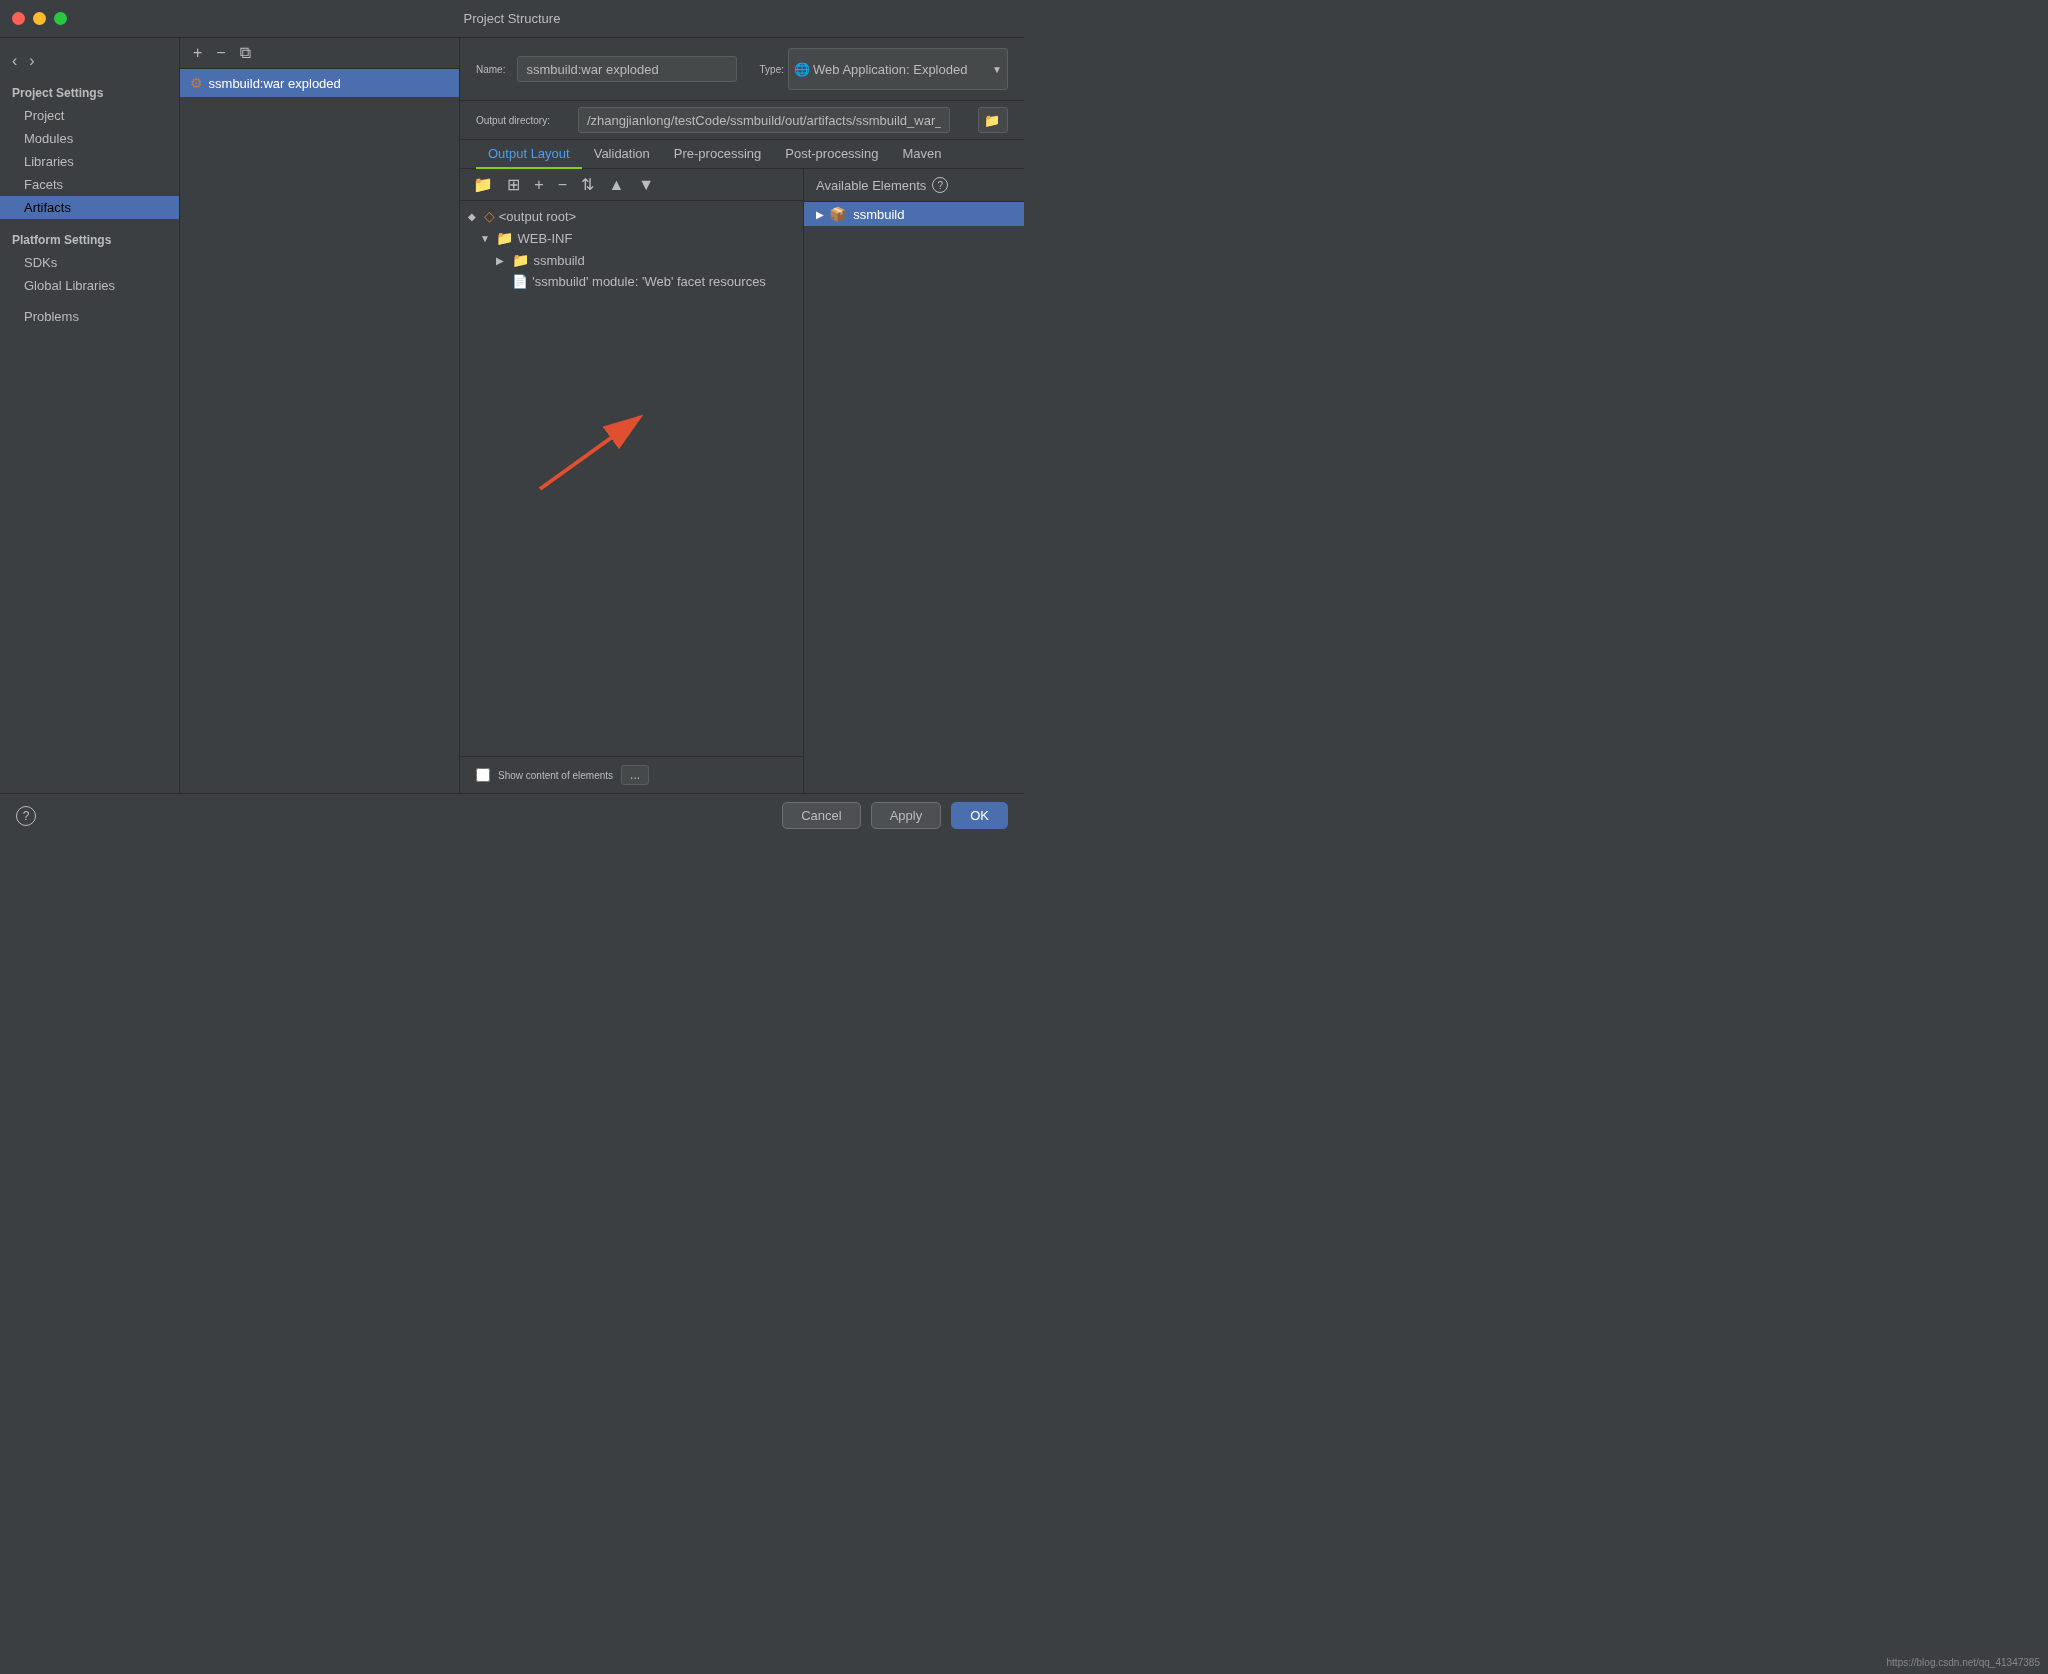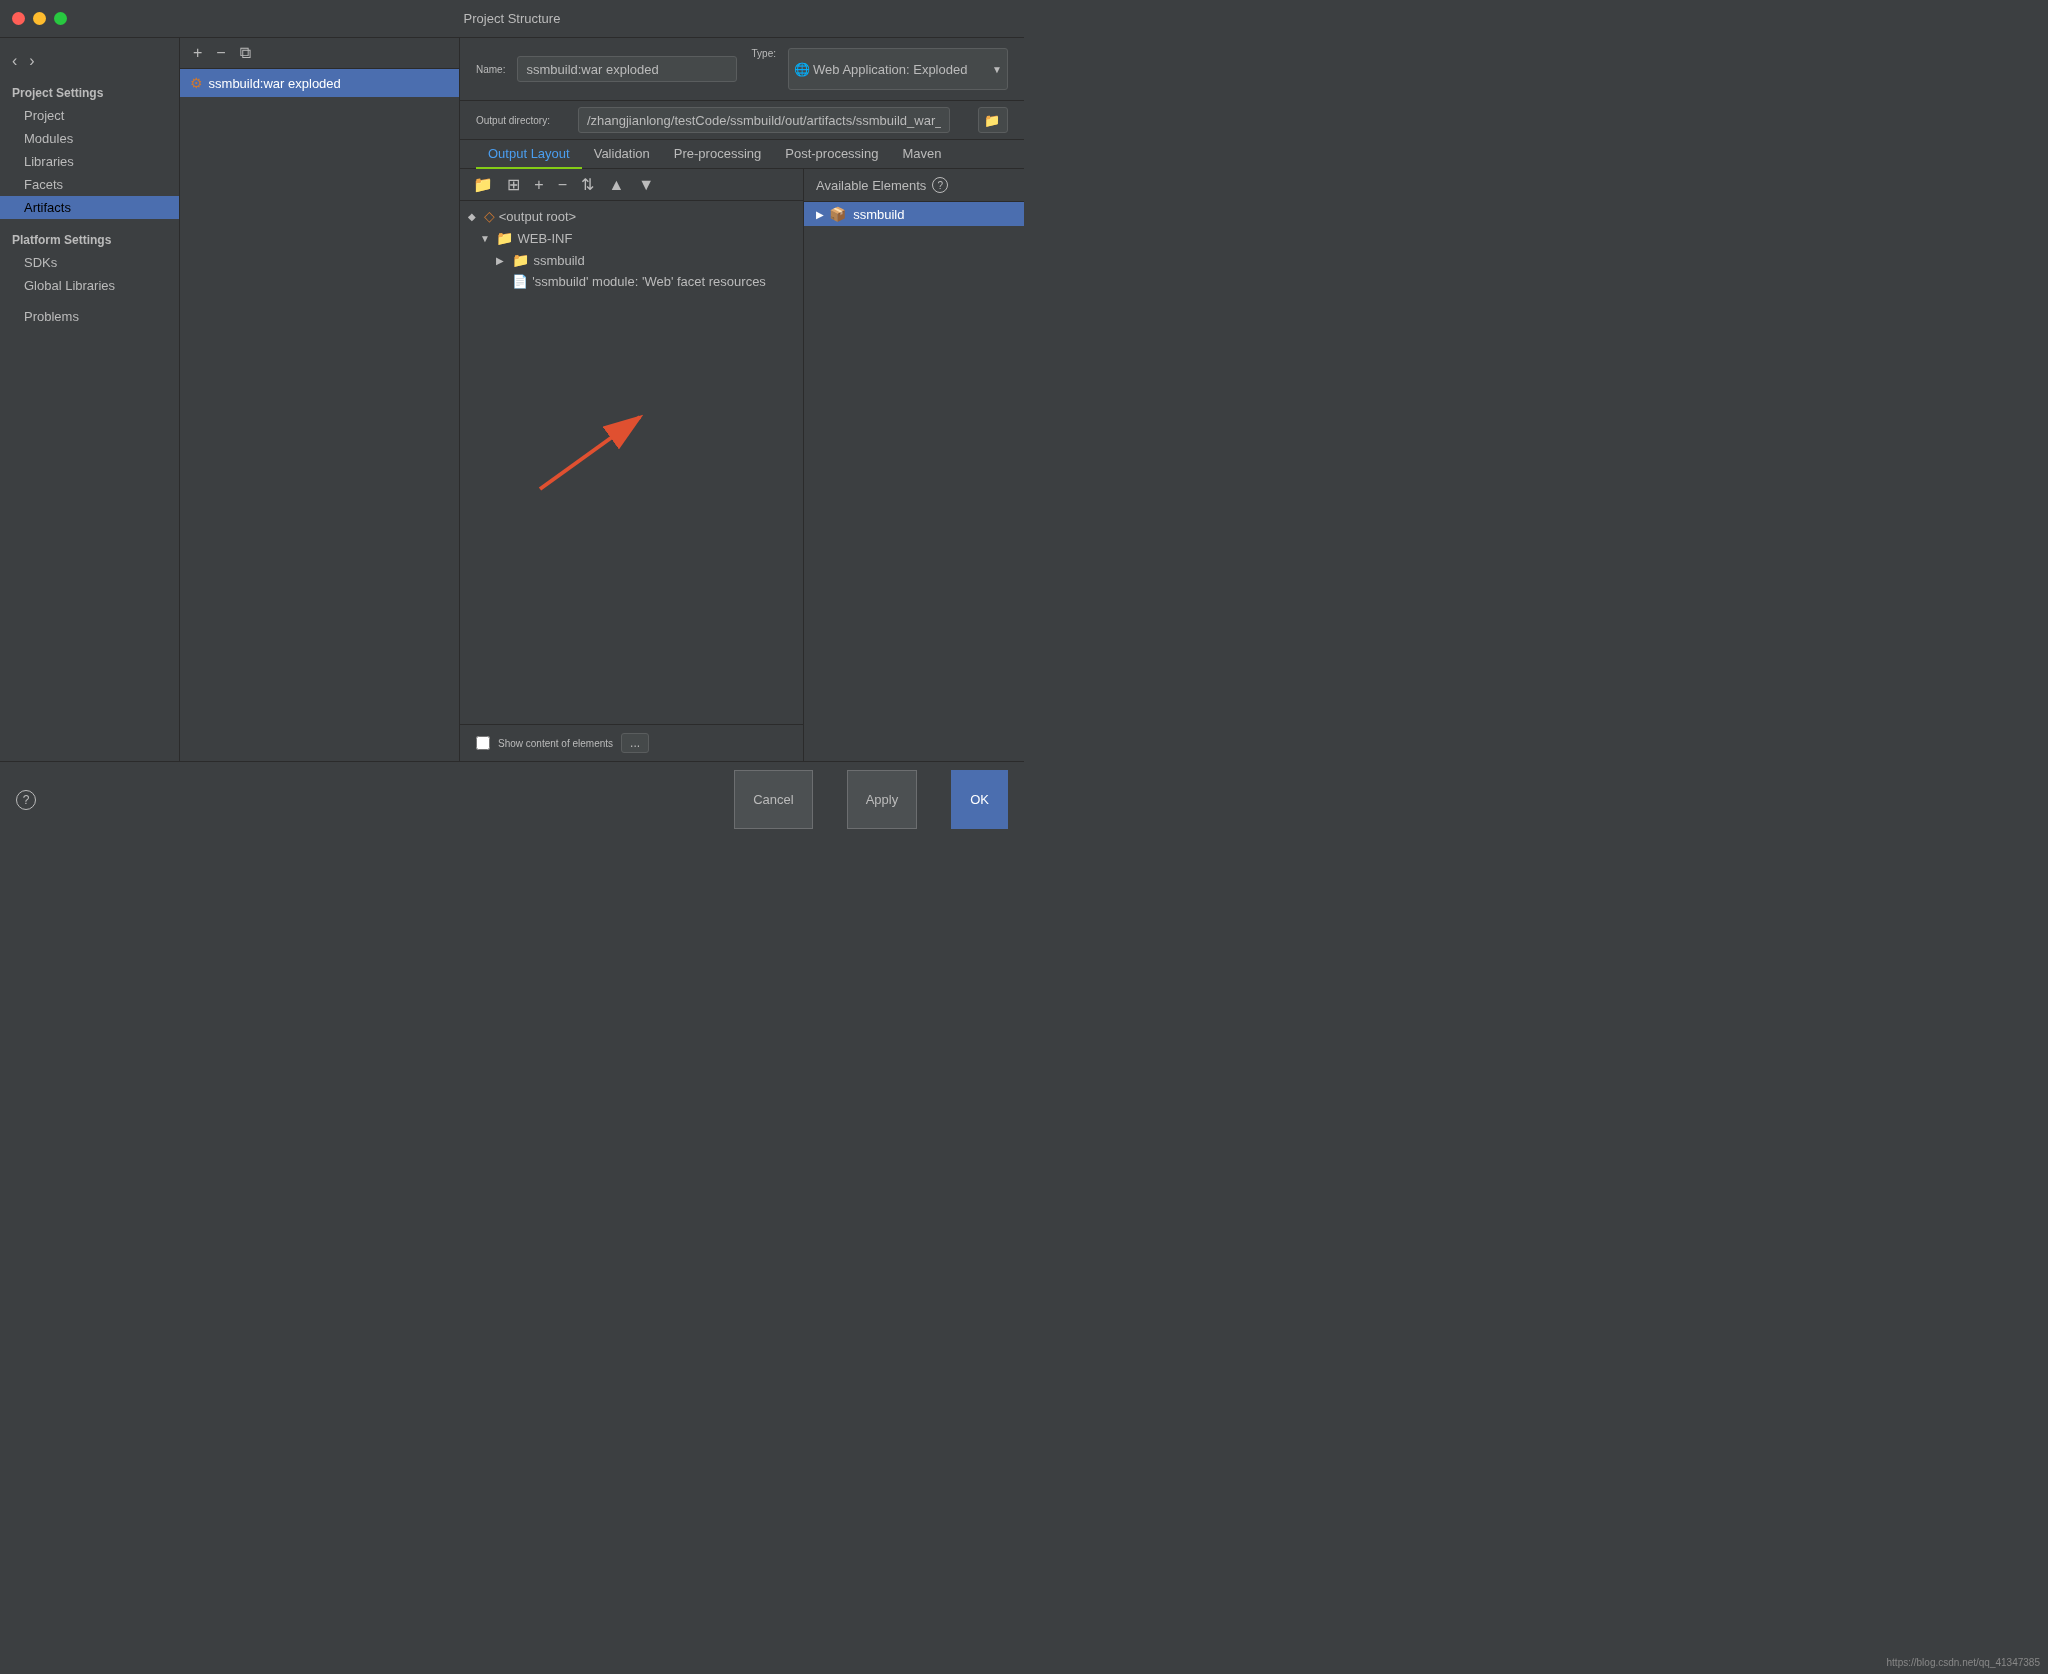--- a/index.html
+++ b/index.html
@@ -163,21 +163,22 @@
       border: 1px solid #5a5d5e;
       border-radius: 3px;
       color: #bbbbbb;
       padding: 3px 8px;
       font-size: 13px;
       height: 26px;
     }
     .name-input { width: 220px; }
     .type-select-container {
       display: flex;
-      gap: 12px;
+      align-items: center;
+      gap: 4px;
       margin-left: auto;
     }
     .type-select {
       background: #45494a;
       border: 1px solid #5a5d5e;
       border-radius: 3px;
       color: #bbbbbb;
       padding: 3px 24px 3px 8px;
       font-size: 13px;
       height: 42px;
@@ -413,26 +414,25 @@
       border-radius: 50%;
       border: 1px solid #bbbbbb;
       display: flex;
       align-items: center;
       justify-content: center;
       font-size: 12px;
       cursor: pointer;
       color: #bbbbbb;
     }
     .btn-cancel, .btn-apply, .btn-ok {
-      padding: 21px 18px;
-      border-radius: 0;
+      padding: 5px 18px;
+      border-radius: 5px;
       font-size: 13px;
       cursor: pointer;
       border: 1px solid;
-      margin-left: 24px;
     }
     .btn-cancel {
       background: #4c5052;
       border-color: #6c6e70;
       color: #bbbbbb;
     }
     .btn-apply {
       background: #4c5052;
       border-color: #6c6e70;
       color: #bbbbbb;

